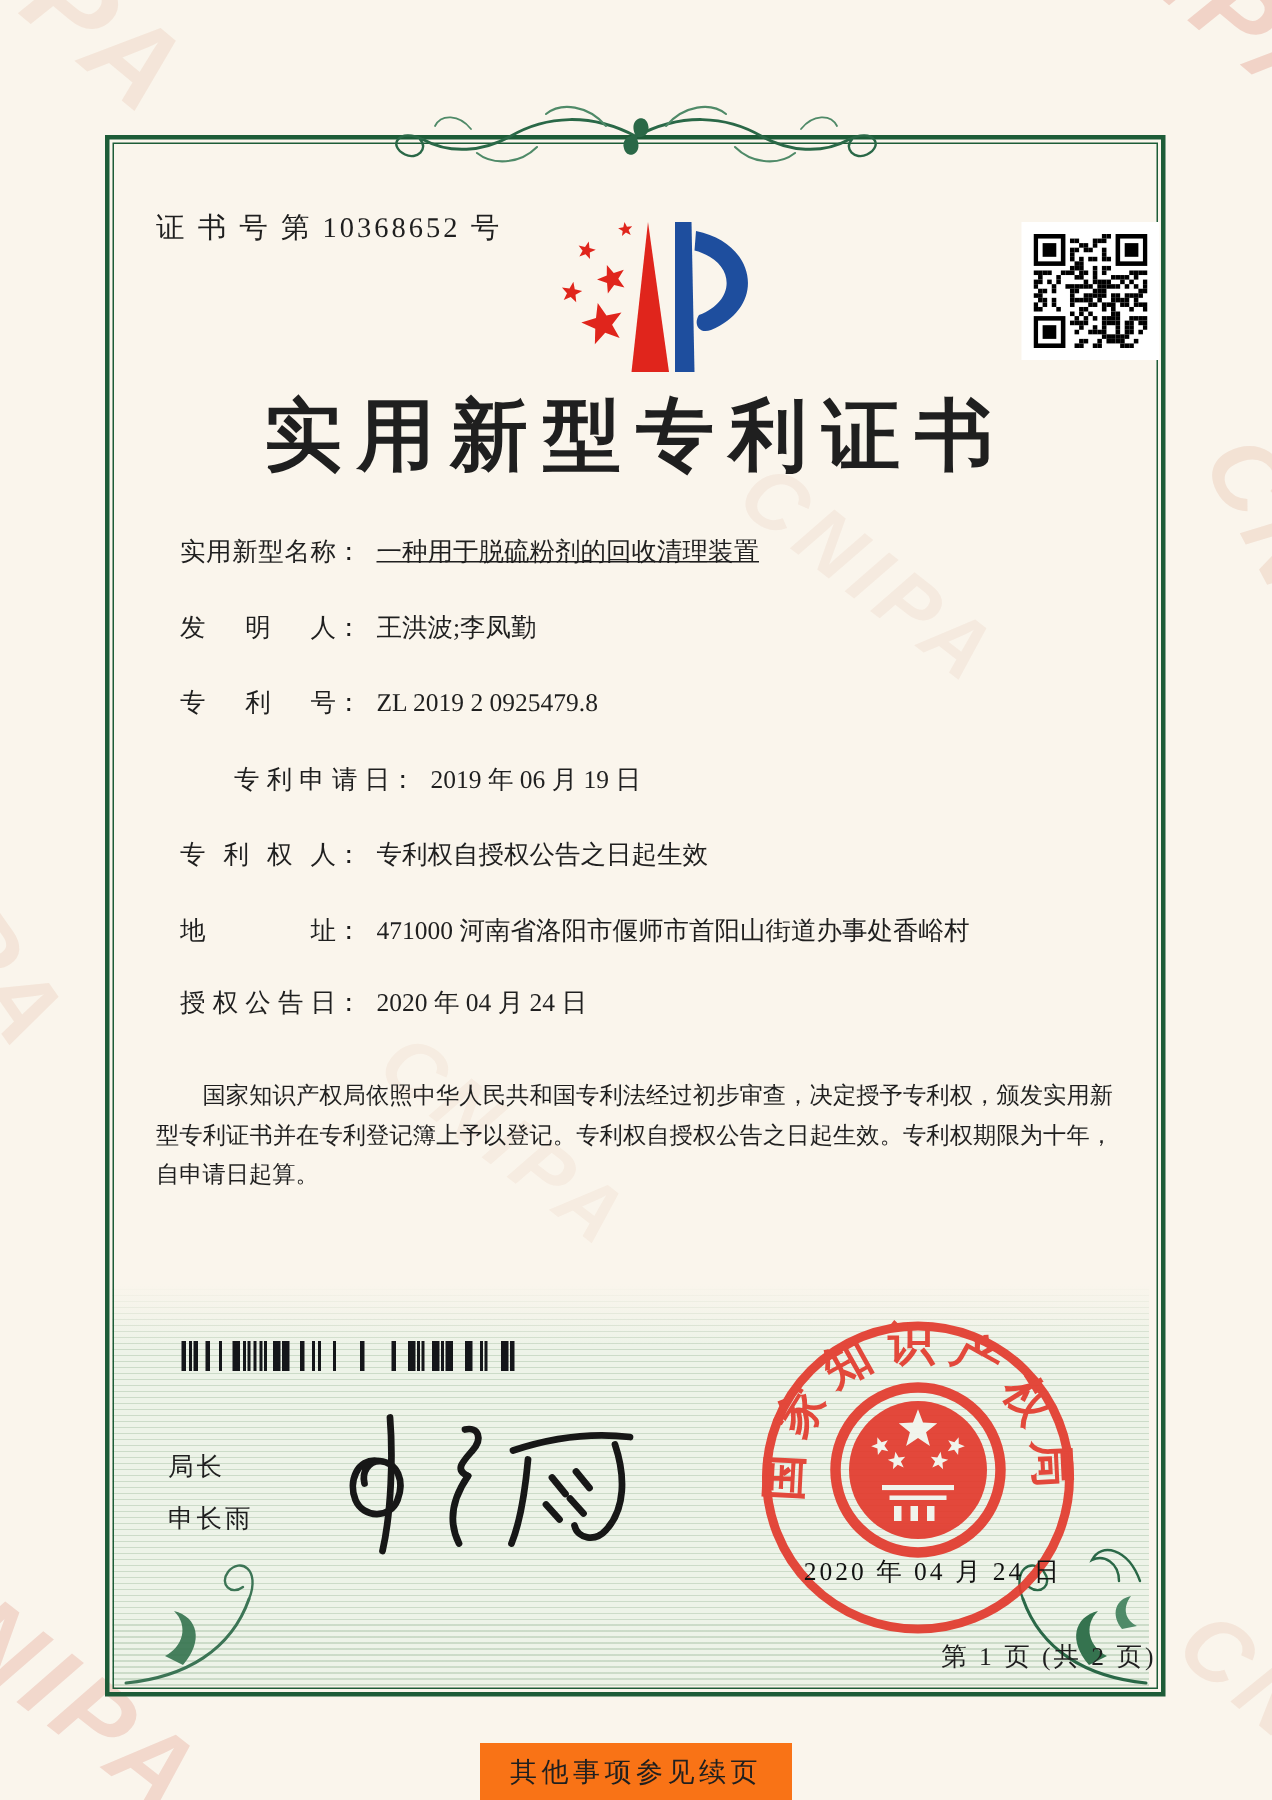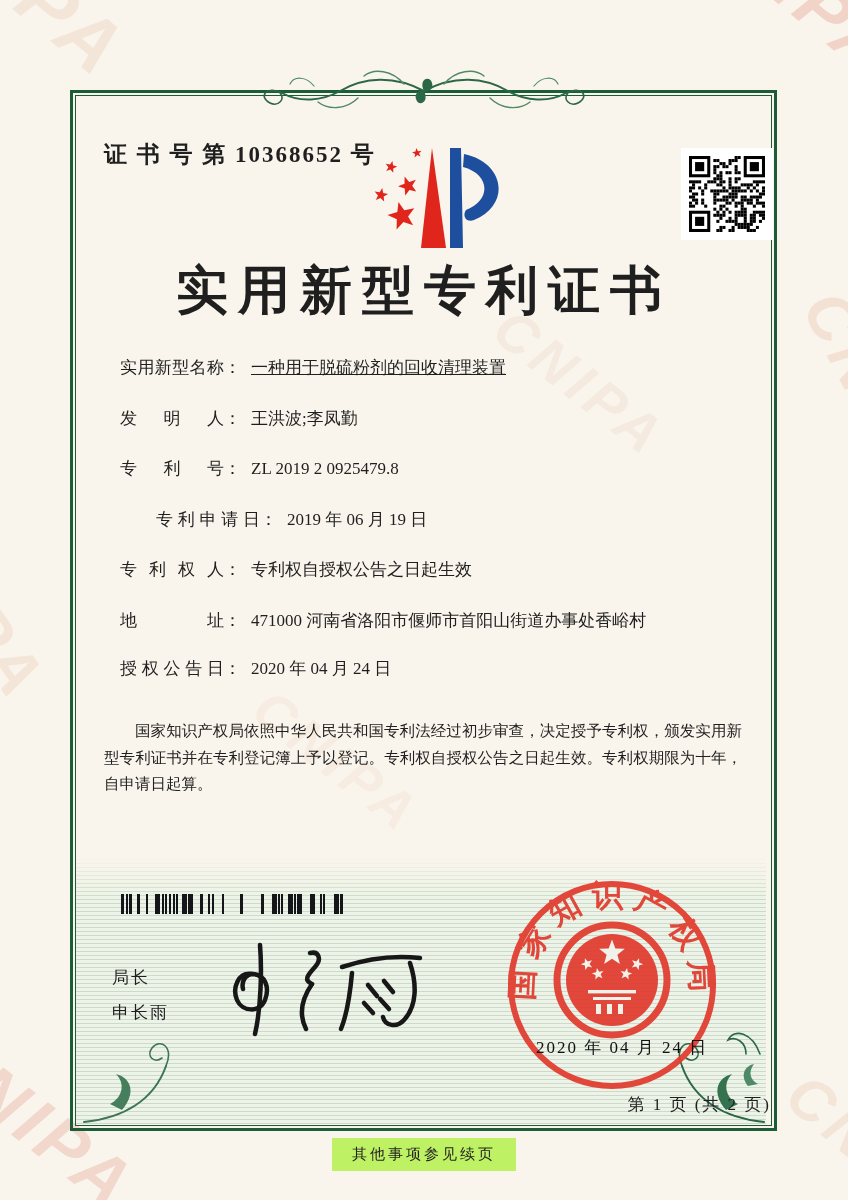--- a/index.html
+++ b/index.html
@@ -24,39 +24,39 @@
   .frame-inner{position:absolute;inset:2px;border:1px solid #1d5c38;}
   
   .waveband{
     position:absolute;left:75px;top:856px;width:691px;height:268px;z-index:1;
     background-color:#edf3e8;
     background-image:
       linear-gradient(#faf5ec, rgba(250,245,236,0) 42px),
       repeating-linear-gradient(0deg, rgba(118,158,118,.28) 0 1px, rgba(0,0,0,0) 1px 4px);
   }
   
-  .cert-no{left:104px;top:139px;font-size:23px;letter-spacing:2px;z-index:4;font-weight:bold;}
+  .cert-no{left:104px;top:139px;font-size:19px;letter-spacing:2px;z-index:4;}
   .title{
     left:0;right:0;top:256px;text-align:center;font-size:52px;font-weight:700;
     letter-spacing:10px;z-index:4;
   }
   .field-row{position:absolute;left:120px;width:600px;font-size:17px;z-index:4;white-space:nowrap;}
   .flabel{display:inline-block;width:104px;text-align:justify;text-align-last:justify;vertical-align:bottom;}
   .fcolon{display:inline-block;margin-right:10px;}
   .fgroup2{position:absolute;left:332px;top:0;white-space:nowrap;}
   .fgroup2 .flabel{width:88px;}
   .paras{left:104px;top:698px;width:638px;font-size:15.5px;line-height:1.72;text-align:justify;z-index:4;margin-top:20px;}
   .paras p{margin:0;text-indent:2em;}
   .officer{left:112px;font-size:17px;z-index:4;letter-spacing:2px;}
   .page-ind{left:70px;width:701px;top:1093px;text-align:right;font-size:17px;letter-spacing:2px;z-index:4;}
   .cont-note{
     left:0;right:0;top:1138px;text-align:center;z-index:4;
   }
   .cont-note span{
-    display:inline-block;background:#bef264;padding:7px 20px;font-size:15px;letter-spacing:3px;
+    display:inline-block;background:#f97316;padding:7px 20px;font-size:18px;letter-spacing:3px;margin-top:24px;
   }
   .seal-date{
     left:517px;top:1036px;width:210px;text-align:center;font-size:17px;letter-spacing:2px;
     color:#111;z-index:6;
   }
   .qr-box{left:681px;top:148px;width:92px;height:92px;background:#fff;z-index:4;
     display:flex;align-items:center;justify-content:center;}
   .orn{z-index:3;}
   svg{display:block;}
 </style>

